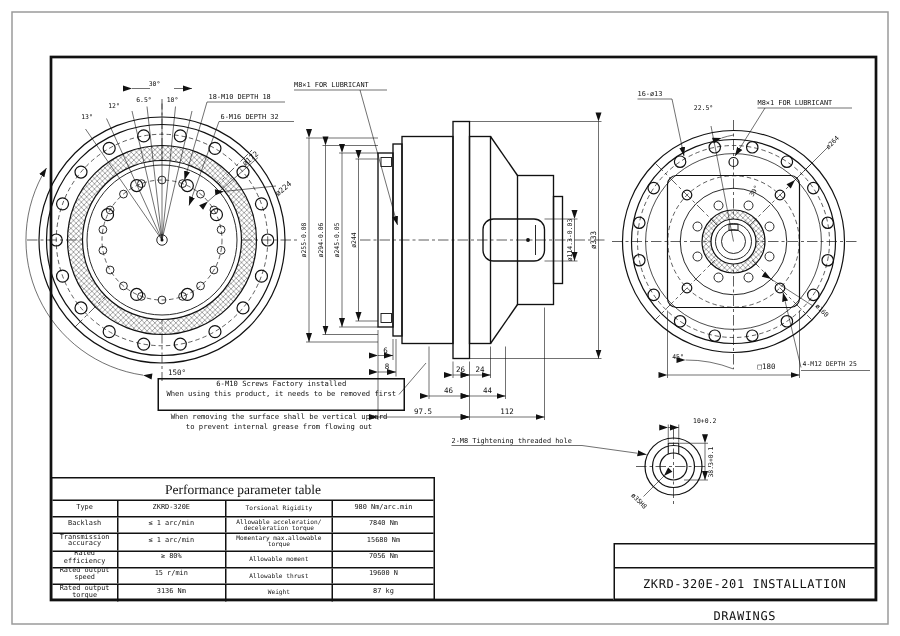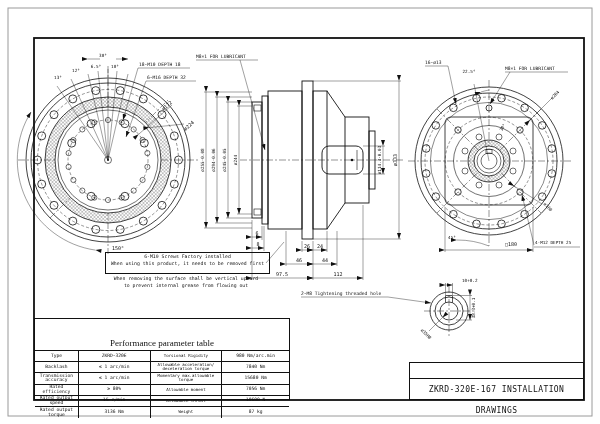--- a/index.html
+++ b/index.html
@@ -7,21 +7,21 @@
          font-family:"DejaVu Sans Mono", monospace;color:#111;}
   svg{position:absolute;left:0;top:0;}
   svg text{fill:#111;font-family:"DejaVu Sans Mono", monospace;}
   .dim{font-size:5px;}
   .dimS{font-size:4.3px;}
   .call{font-size:4.6px;}
   
   .ptable{position:absolute;left:34px;top:318px;width:256px;height:82px;
           border:1px solid #111;box-sizing:border-box;background:#fff;}
   .ptitle{height:14px;line-height:14px;text-align:center;border-bottom:1px solid #111;
-          font-family:"Liberation Serif", serif;font-size:9px;margin-top:17px;}
+          font-family:"Liberation Serif", serif;font-size:9px;}
   .prow{display:flex;height:11.2px;border-bottom:1px solid #111;box-sizing:border-box;}
   .prow:last-child{border-bottom:none;}
   .pc{border-right:1px solid #111;box-sizing:border-box;display:flex;flex-direction:column;
       align-items:center;justify-content:center;font-size:4.6px;line-height:1.05;text-align:center;overflow:hidden;}
   .pc:last-child{border-right:none;}
   .c1{width:44px;} .c2{width:72px;} .c3{width:72px;font-size:4.1px;} .c4{width:67px;}
   
   .tblock{position:absolute;left:409px;top:362px;width:175px;height:38px;
           border:1.2px solid #111;box-sizing:border-box;background:#fff;}
   .trow1{height:15px;border-bottom:1px solid #111;}
@@ -454,16 +454,16 @@
           <span>Weight</span>
         </div>
     <div class="pc c4">
           <span>87 kg</span>
         </div>
   </div>
 </div>
 
 <div class="tblock">
   <div class="trow1"></div>
-  <div class="trow2">ZKRD-320E-167 INSTALLATION DRAWINGS</div>
+  <div class="trow2">ZKRD-320E-201 INSTALLATION DRAWINGS</div>
 </div>
 
 </div>
 
 </body></html>

